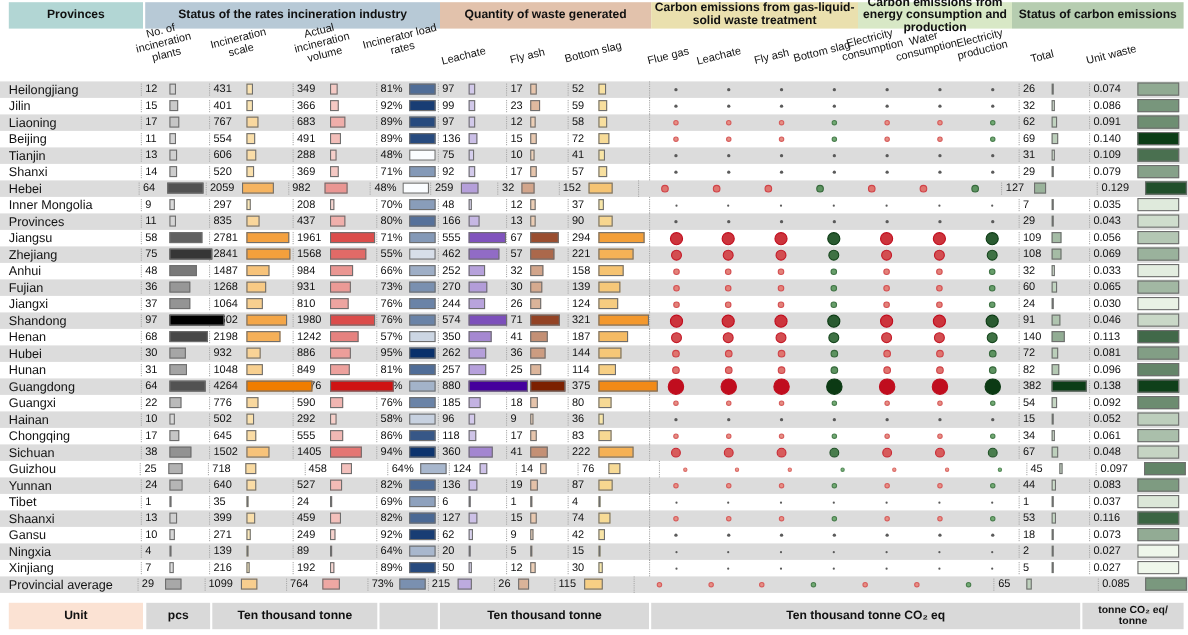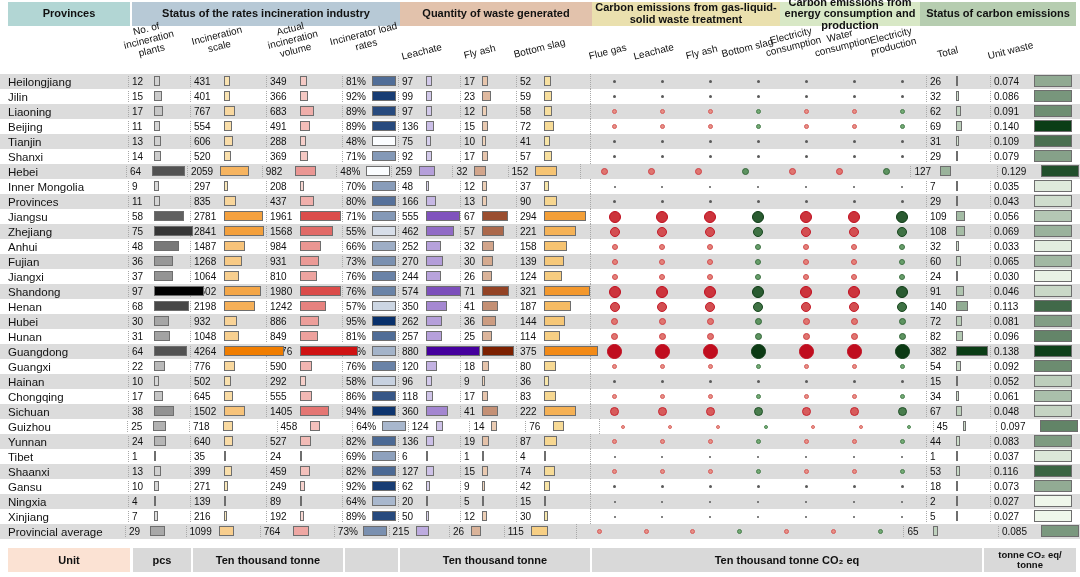--- a/index.html
+++ b/index.html
@@ -1218,21 +1218,21 @@
           <div class="bar" style="width: 10.9193px; background: rgb(249, 216, 158);"></div>
         </div>
         <div class="num sep" style="width: 34px;">590</div>
         <div class="barea" style="width: 42px;">
           <div class="bar" style="width: 12.3271px; background: rgb(241, 181, 177);"></div>
         </div>
         <div class="num sep" style="width: 30px;">76%</div>
         <div class="barea" style="width: 26px;">
           <div class="hcell" style="position: absolute; left: 0px; top: 2px; width: 24px; height: 10px; background: rgb(106, 131, 167);"></div>
         </div>
-        <div class="num sep" style="width: 28px;">120</div>
+        <div class="num sep" style="width: 28px;">185</div>
         <div class="barea" style="width: 34px;">
           <div class="bar" style="width: 11.3523px; background: rgb(195, 178, 226);"></div>
         </div>
         <div class="num sep" style="width: 22px;">18</div>
         <div class="barea" style="width: 34px;">
           <div class="bar" style="width: 6.85714px; background: rgb(229, 195, 170);"></div>
         </div>
         <div class="num sep" style="width: 28px;">80</div>
         <div class="barea" style="width: 46px;">
           <div class="bar" style="width: 11.52px; background: rgb(247, 217, 148);"></div>

